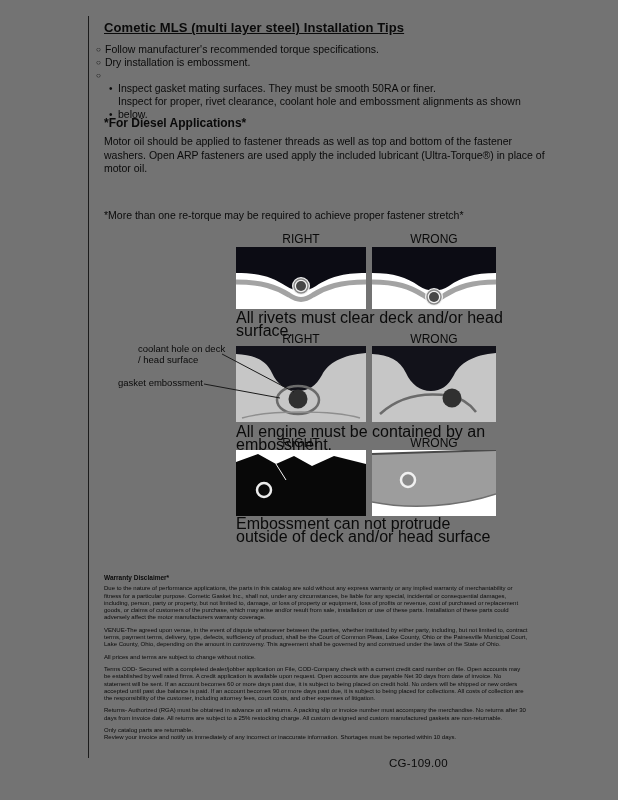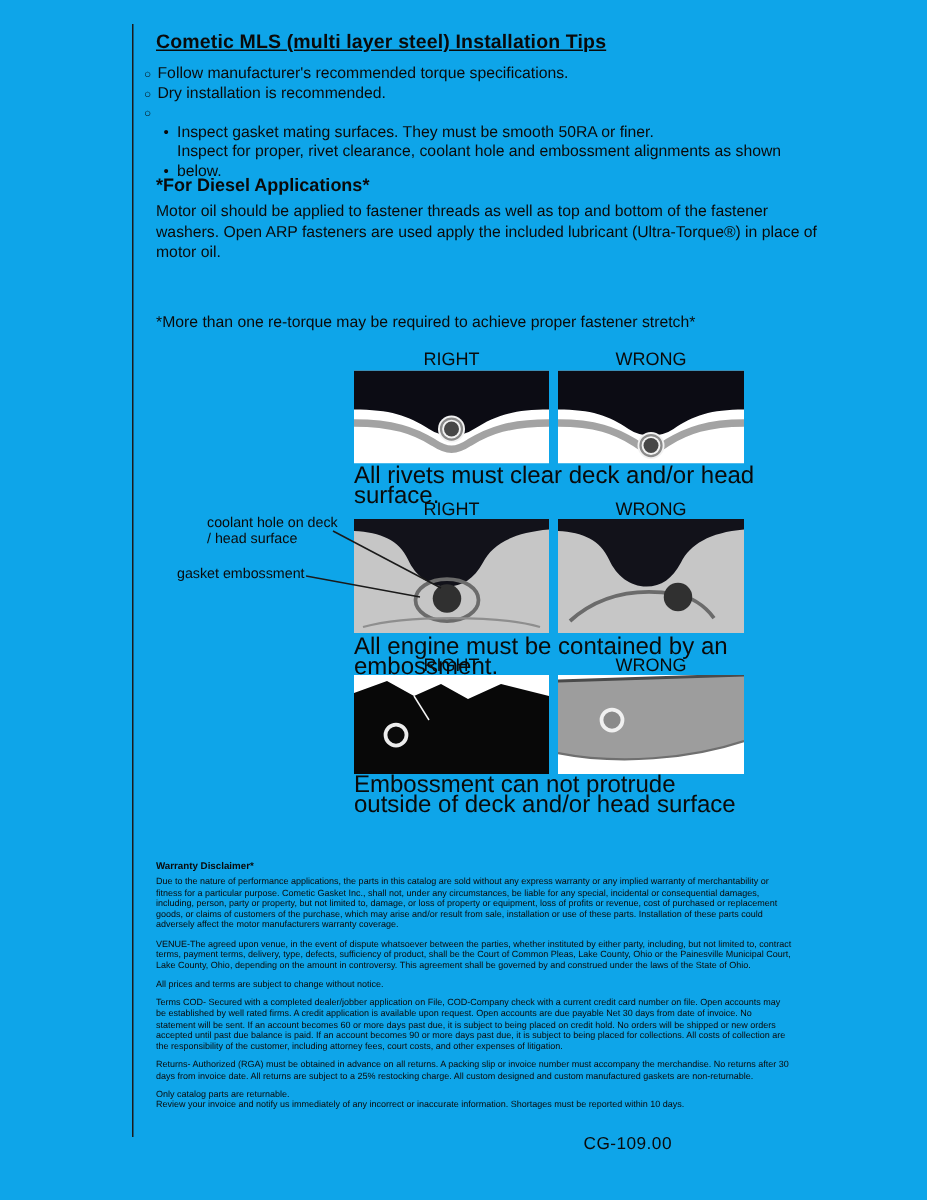--- a/index.html
+++ b/index.html
@@ -1,18 +1,18 @@
 <!DOCTYPE html>
 <html><head>
 <meta charset="utf-8">
 <style>
   * { margin:0; padding:0; box-sizing:border-box; }
   html,body { width:618px; height:800px; }
   body { font-family:"Liberation Sans","DejaVu Sans",sans-serif; background:#ffffff; color:#0a0a0a; }
-  .page { position:relative; width:618px; height:800px; background:#0ea5e9; overflow:hidden; }
+  .page { position:relative; width:618px; height:800px; background:#737373; overflow:hidden; }
 
   .vrule { position:absolute; left:88px; top:16px; width:1px; height:742px; background:#1b1b1b; }
 
   .title { position:absolute; left:104px; top:20px; font-size:13px; font-weight:bold;
            text-decoration:underline; letter-spacing:0.1px; }
 
   .tips { position:absolute; left:96px; top:43px; font-size:10.5px; line-height:13px; width:440px; }
   .tip-row { display:flex; align-items:flex-end; margin-bottom:0; }
   .tip-marker { width:9px; flex:none; font-size:8px; line-height:13px; }
   .tip-marker::before { content:"○"; }
@@ -67,21 +67,21 @@
 
   <h1 class="title">Cometic MLS (multi layer steel) Installation Tips</h1>
 
   <div class="tips">
     <div class="tip-row">
       <span class="tip-marker"></span>
       <span>Follow manufacturer's recommended torque specifications.</span>
     </div>
     <div class="tip-row">
       <span class="tip-marker"></span>
-      <span>Dry installation is recommended.</span>
+      <span>Dry installation is embossment.</span>
     </div>
     <div class="tip-row">
       <span class="tip-marker"></span>
     </div>
     <div class="tip-row sub">
       <span class="tip-marker"></span>
       <span>Inspect gasket mating surfaces.  They must be smooth 50RA or finer.</span>
     </div>
     <div class="tip-row sub">
       <span class="tip-marker"></span>

